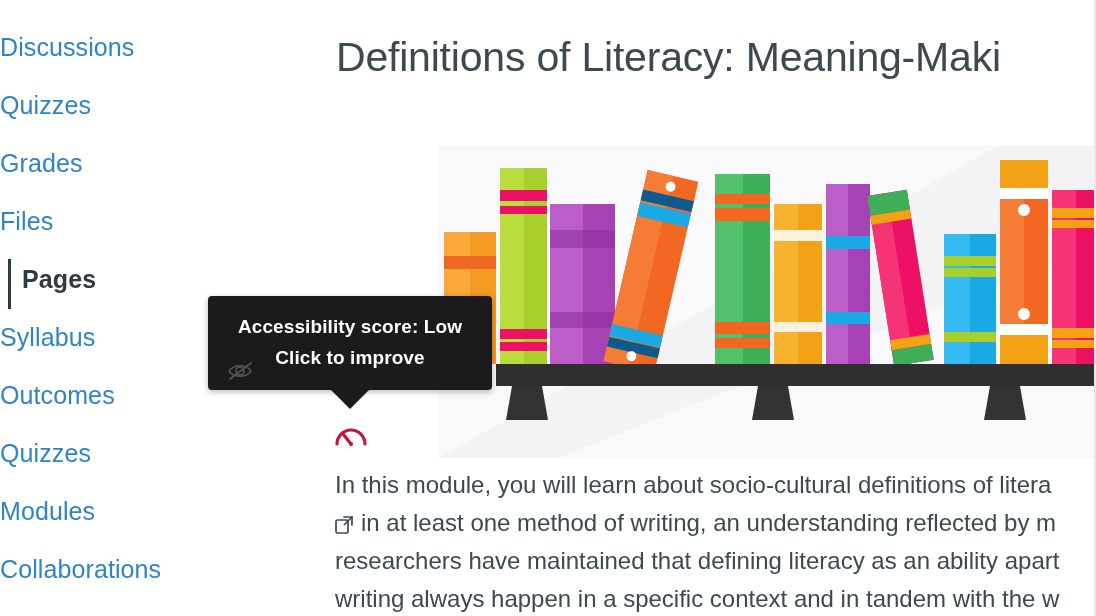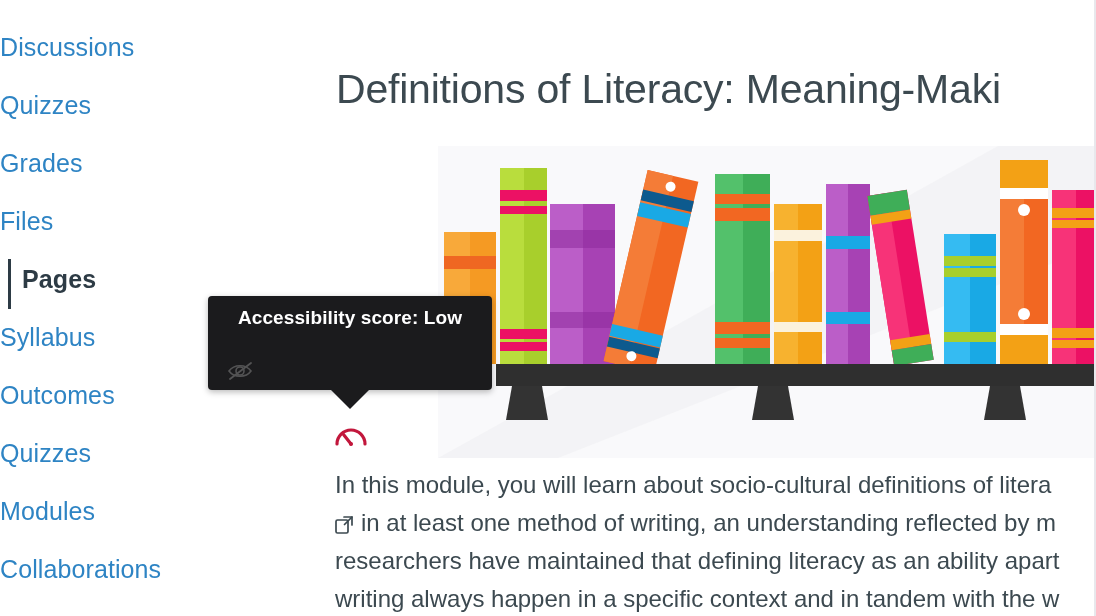--- a/index.html
+++ b/index.html
@@ -59,21 +59,21 @@
     left: 332px; top: 0;
     width: 764px;
     height: 616px;
     background: #ffffff;
     overflow: hidden;
   }
 
   #page-title {
     position: absolute;
     left: 4px;
-    top: 60px;
+    top: 28px;
     font-size: 41px;
     line-height: 58px;
     color: #3c4950;
     font-weight: normal;
     white-space: nowrap;
     letter-spacing: -0.2px;
   }
 
   
   #banner {
@@ -117,21 +117,21 @@
   }
   #a11y-tooltip {
     position: relative;
     width: 284px;
     height: 94px;
     background: #1b1b1d;
     border-radius: 4px;
     box-shadow: 0 2px 6px rgba(0,0,0,0.28);
     color: #ffffff;
     text-align: center;
-    padding-top: 6px;
+    padding-top: 15px;
   }
   #a11y-tooltip .tip-line {
     font-size: 19px;
     line-height: 31px;
     font-weight: bold;
     letter-spacing: 0.1px;
     color: #ffffff;
   }
   #a11y-tooltip .tail {
     position: absolute;
@@ -313,20 +313,21 @@
       </div>
       <div class="row">researchers have maintained that defining literacy as an ability apart</div>
       <div class="row">writing always happen in a specific context and in tandem with the w</div>
     </div>
 
   </section>
 
   <div id="a11y-wrap">
     <div id="a11y-tooltip">
       <div class="tip-line">Accessibility score: Low</div>
+      <div class="tip-line">Click to improve</div>
       <span id="eye-off-icon">
         <svg viewBox="0 0 30 24" xmlns="http://www.w3.org/2000/svg">
           <path d="M3 12 C8 5, 20 5, 25 12 C20 19, 8 19, 3 12 Z" fill="none" stroke="#8c8c8c" stroke-width="1.6"></path>
           <circle cx="14" cy="12" r="4" fill="none" stroke="#8c8c8c" stroke-width="1.6"></circle>
           <path d="M4 20 L25 4" stroke="#8c8c8c" stroke-width="1.8" stroke-linecap="round"></path>
         </svg>
       </span>
       <div class="tail"></div>
     </div>
   </div>

